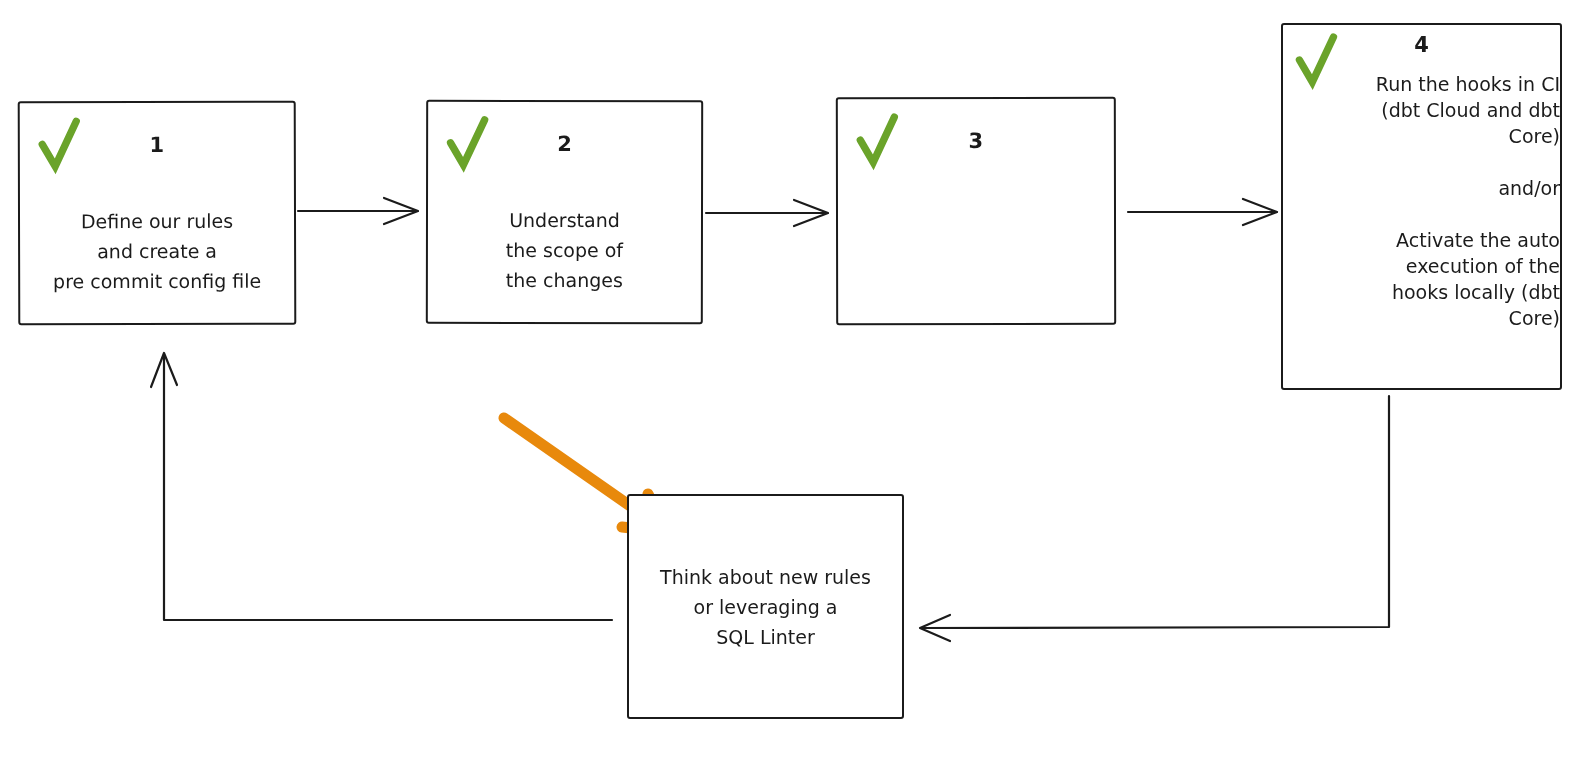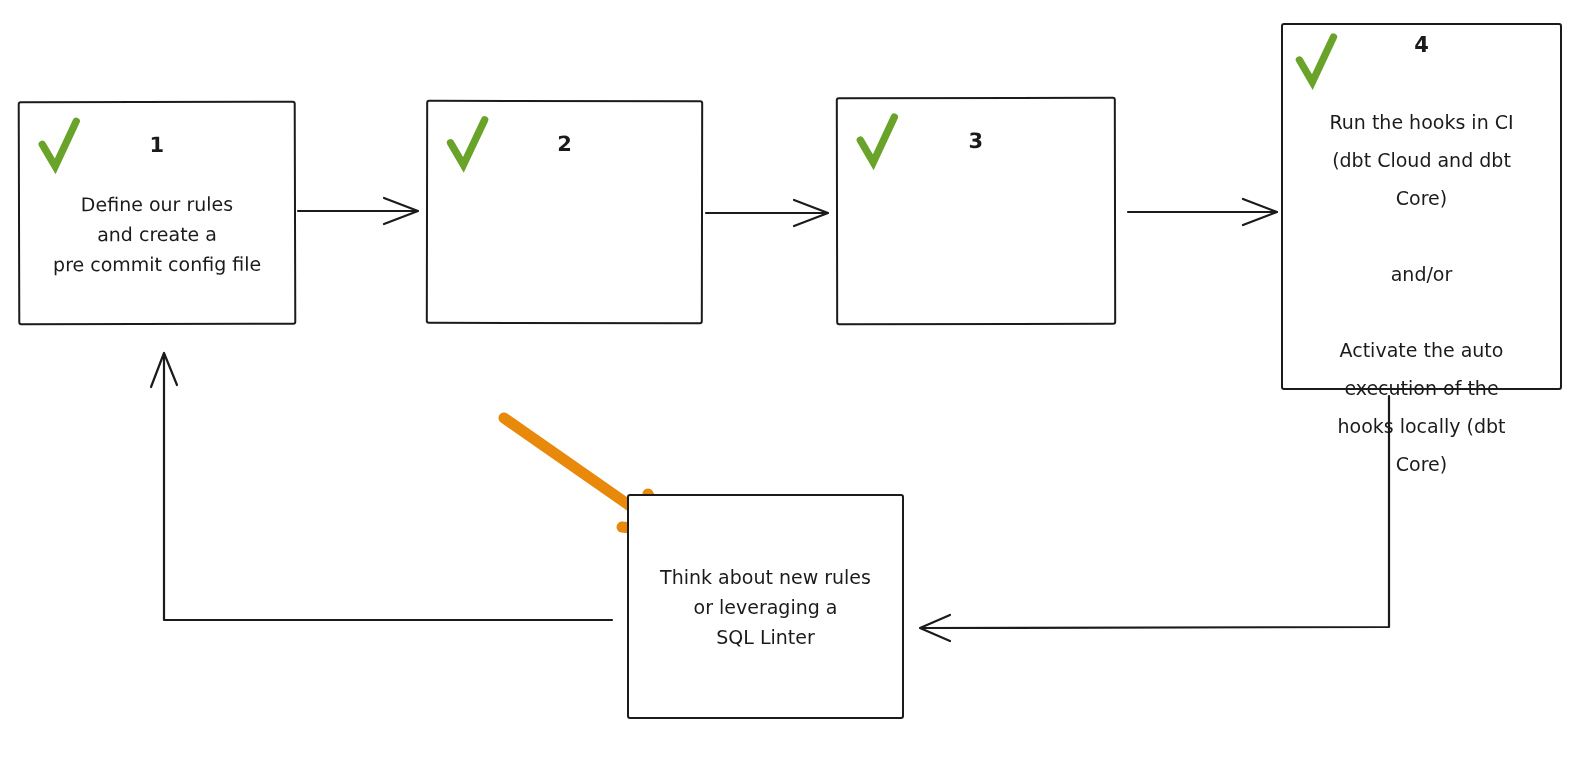--- a/index.html
+++ b/index.html
@@ -35,26 +35,26 @@
   }
   .box4 .check { left: 10px; top: 4px; }
   .check polyline { stroke: var(--check, #6aa32a); stroke-width: 8; fill: none; stroke-linecap: round; }
   .num {
     position: absolute; top: 30px; left: 0;
     width: 100%; text-align: center;
     font-size: 21px; font-weight: bold;
   }
   .box4 .num { top: 8px; }
   .txt {
-    position: absolute; top: 86px; left: 0;
+    position: absolute; top: 103px; left: 0;
     width: 100%; text-align: center;
     font-size: 19px; line-height: 30px;
     white-space: pre-line;
   }
-  .box4 .txt { top: 78px; line-height: 38px; }
+  .box4 .txt { top: 46px; line-height: 26px; text-align: right; }
   .box5 .txt { top: 66px; }
 </style>
 </head>
 <body>
 
 <div class="canvas">
 
   <svg class="connectors" width="1584" height="757" viewBox="0 0 1584 757">
 
     <g>
@@ -96,20 +96,23 @@
     <div class="txt">Define our rules
 and create a
 pre commit config file</div>
   </div>
 
   <div class="box box2">
     <svg class="check" viewBox="0 0 50 64">
       <polyline points="7,32 21,56 44,7"></polyline>
     </svg>
     <div class="num">2</div>
+    <div class="txt">Understand
+the scope of
+the changes</div>
   </div>
 
   <div class="box box3">
     <svg class="check" viewBox="0 0 50 64">
       <polyline points="7,32 21,56 44,7"></polyline>
     </svg>
     <div class="num">3</div>
   </div>
 
   <div class="box box4">

